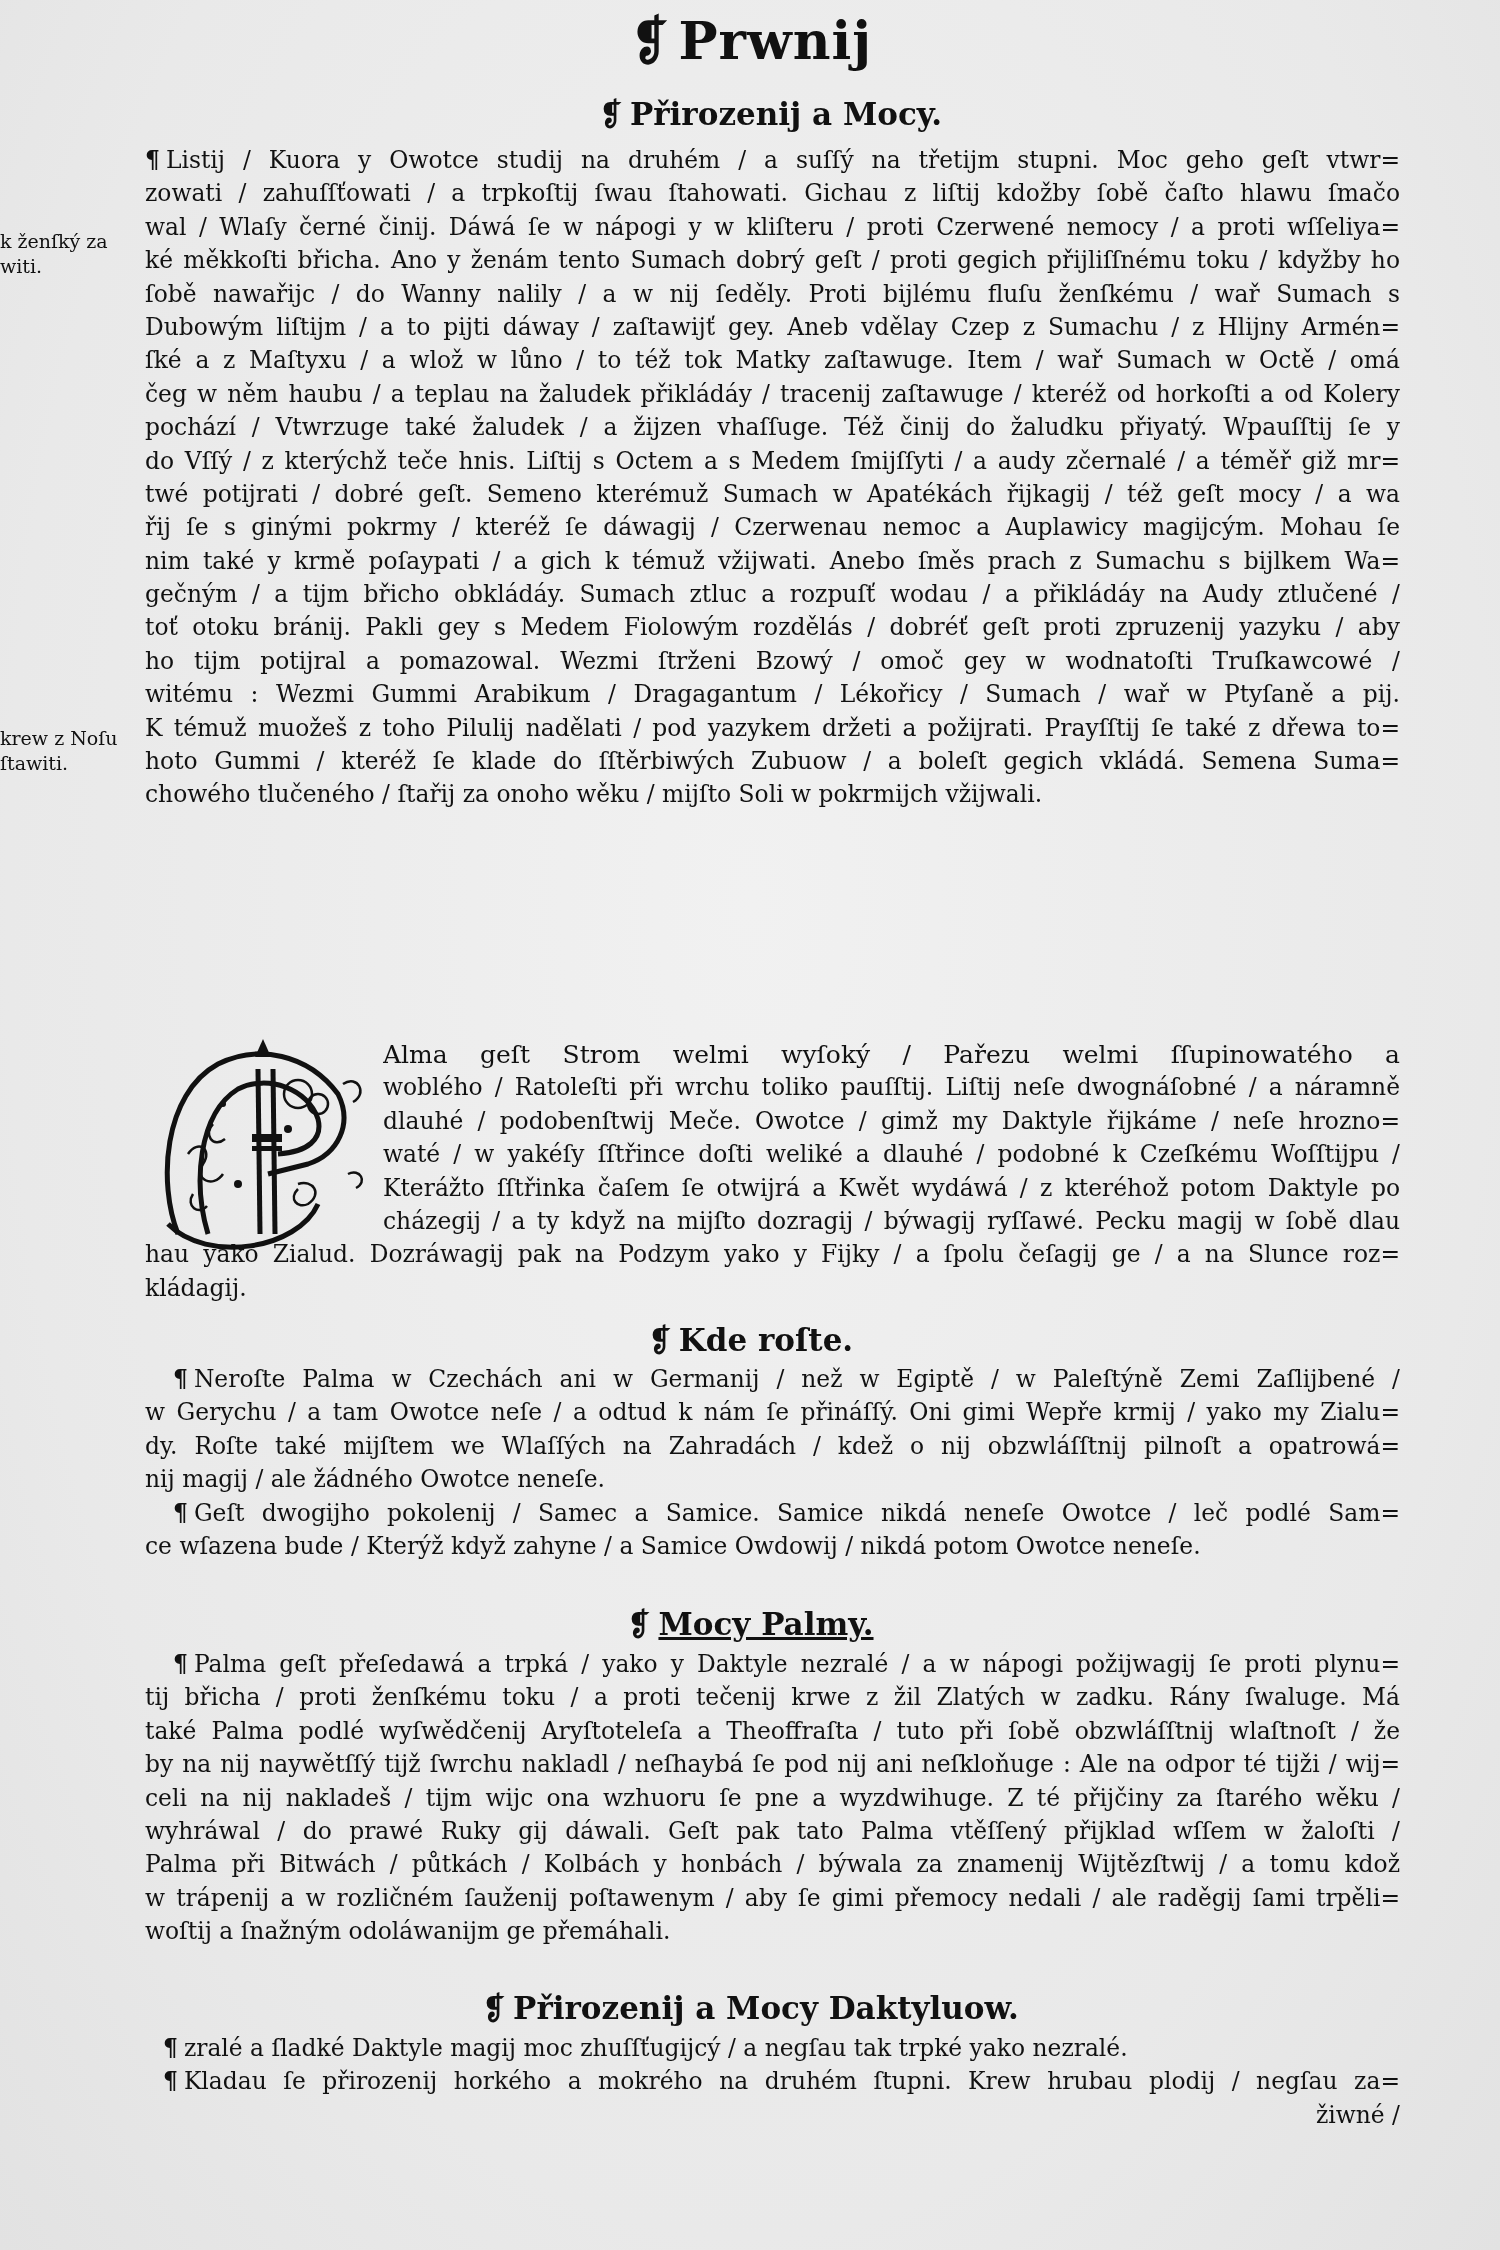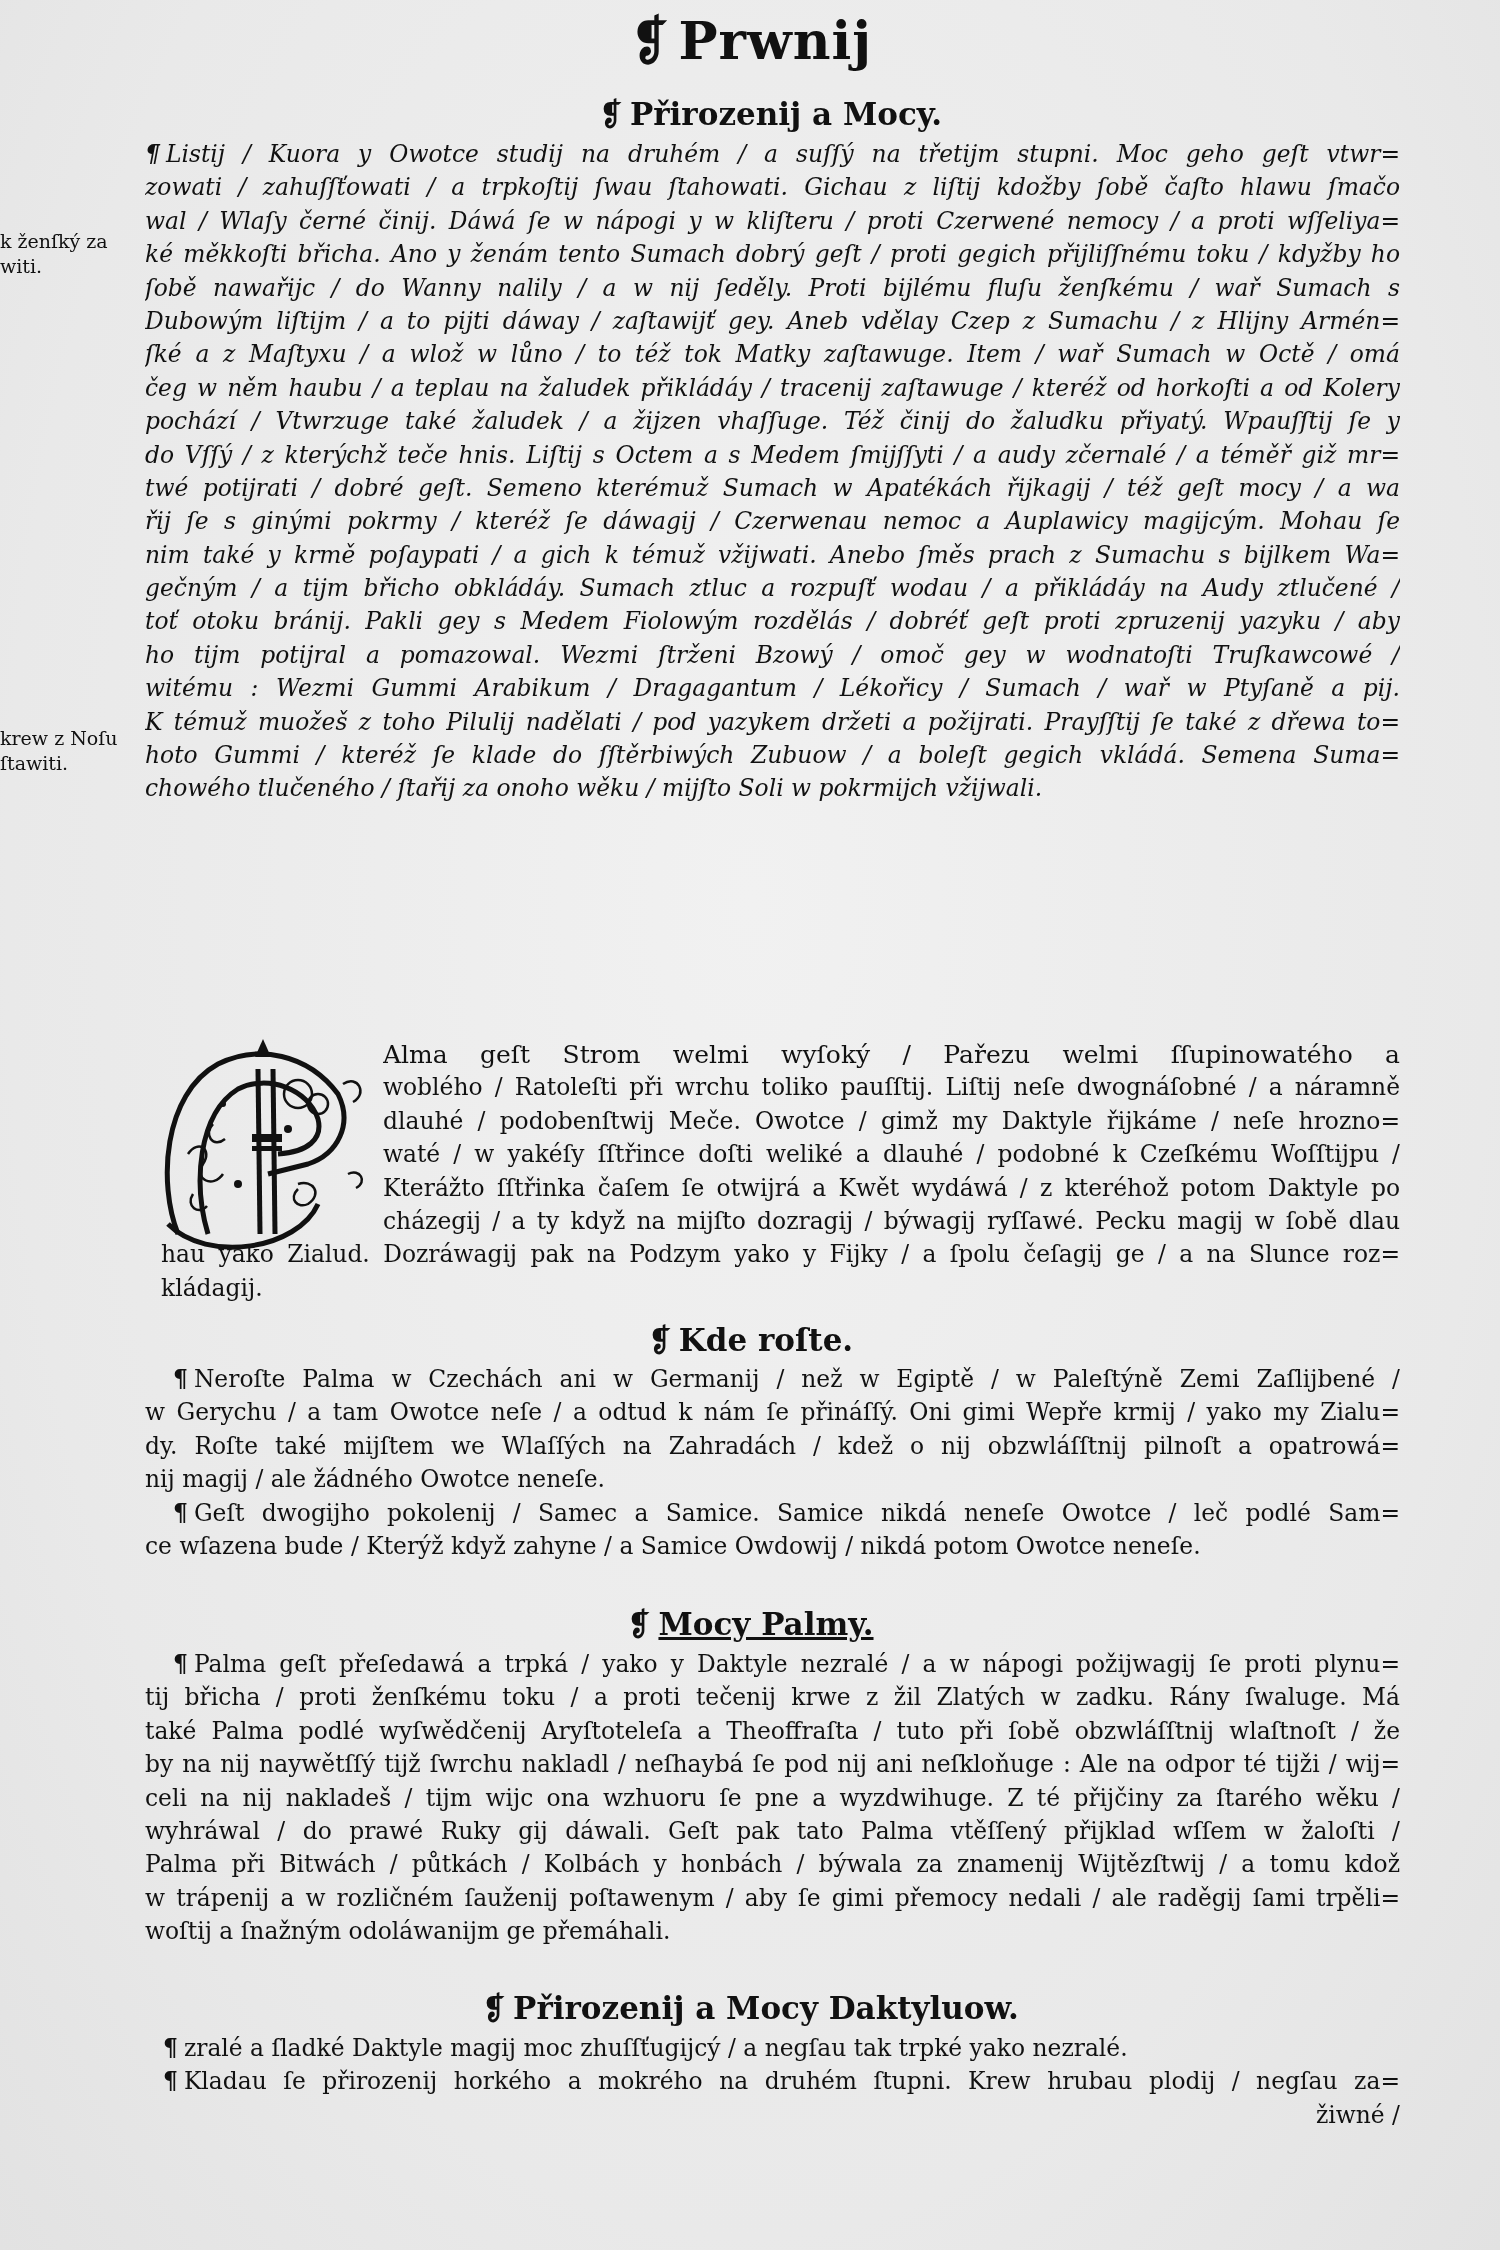--- a/index.html
+++ b/index.html
@@ -41,21 +41,21 @@
   .para-mark { font-weight: bold; margin-right: 6px; }
   .margin-note {
     position: absolute; left: 0; width: 125px;
     font-size: 19px; line-height: 33.4px; white-space: nowrap; overflow: hidden;
   }
   .dropcap {
     position: absolute; left: 148px; top: 1034px; width: 228px; height: 226px;
   }
   .dropcap svg { width: 100%; height: 100%; }
   .indented .line { margin-left: 238px; }
-  .indented .line.full { margin-left: 16px; }
+  .indented .line.full { margin-left: 0; }
 </style>
 </head>
 <body>
 
 <div class="page">
 
   <div class="running-head">
     <span class="pilcrow">❡</span><span>Prwnij</span>
   </div>
 
@@ -65,21 +65,21 @@
 
   <div class="margin-note" style="top:225px;">
     <div>k ženſký za</div>
     <div style="margin-top:-8px;">witi.</div>
   </div>
   <div class="margin-note" style="top:722px;">
     <div>krew z Noſu</div>
     <div style="margin-top:-8px;">ſtawiti.</div>
   </div>
 
-  <div class="block" style="top:138px;font-style:italic;">
+  <div class="block" style="top:144px;">
     <div class="line"><span class="para-mark">¶</span><span>Listij / Kuora y Owotce studij na druhém / a suſſý na třetijm stupni.   Moc geho geſt vtwr=</span></div>
     <div class="line">zowati / zahuſſťowati / a trpkoſtij ſwau ſtahowati.   Gichau z liſtij kdožby ſobě čaſto hlawu ſmačo</div>
     <div class="line">wal / Wlaſy černé činij.   Dáwá ſe w nápogi y w kliſteru / proti Czerwené nemocy / a proti wſſeliya=</div>
     <div class="line">ké měkkoſti břicha.  Ano y ženám tento Sumach dobrý geſt / proti gegich přijliſſnému toku / kdyžby ho</div>
     <div class="line">ſobě nawařijc / do Wanny nalily / a w nij ſeděly.   Proti bijlému fluſu ženſkému / wař Sumach s</div>
     <div class="line">Dubowým liſtijm / a to pijti dáway / zaſtawijť gey.  Aneb vdělay Czep z Sumachu / z Hlijny Armén=</div>
     <div class="line">ſké a z Maſtyxu / a wlož w lůno / to též tok Matky zaſtawuge.   Item / wař Sumach w Octě / omá</div>
     <div class="line">čeg w něm haubu / a teplau na žaludek přikládáy / tracenij zaſtawuge / kteréž od horkoſti a od Kolery</div>
     <div class="line">pochází / Vtwrzuge také žaludek / a žijzen vhaſſuge. Též činij do žaludku přiyatý.   Wpauſſtij ſe y</div>
     <div class="line">do Vſſý / z kterýchž teče hnis.   Liſtij s Octem a s Medem ſmijſſyti / a audy zčernalé / a téměř giž mr=</div>

